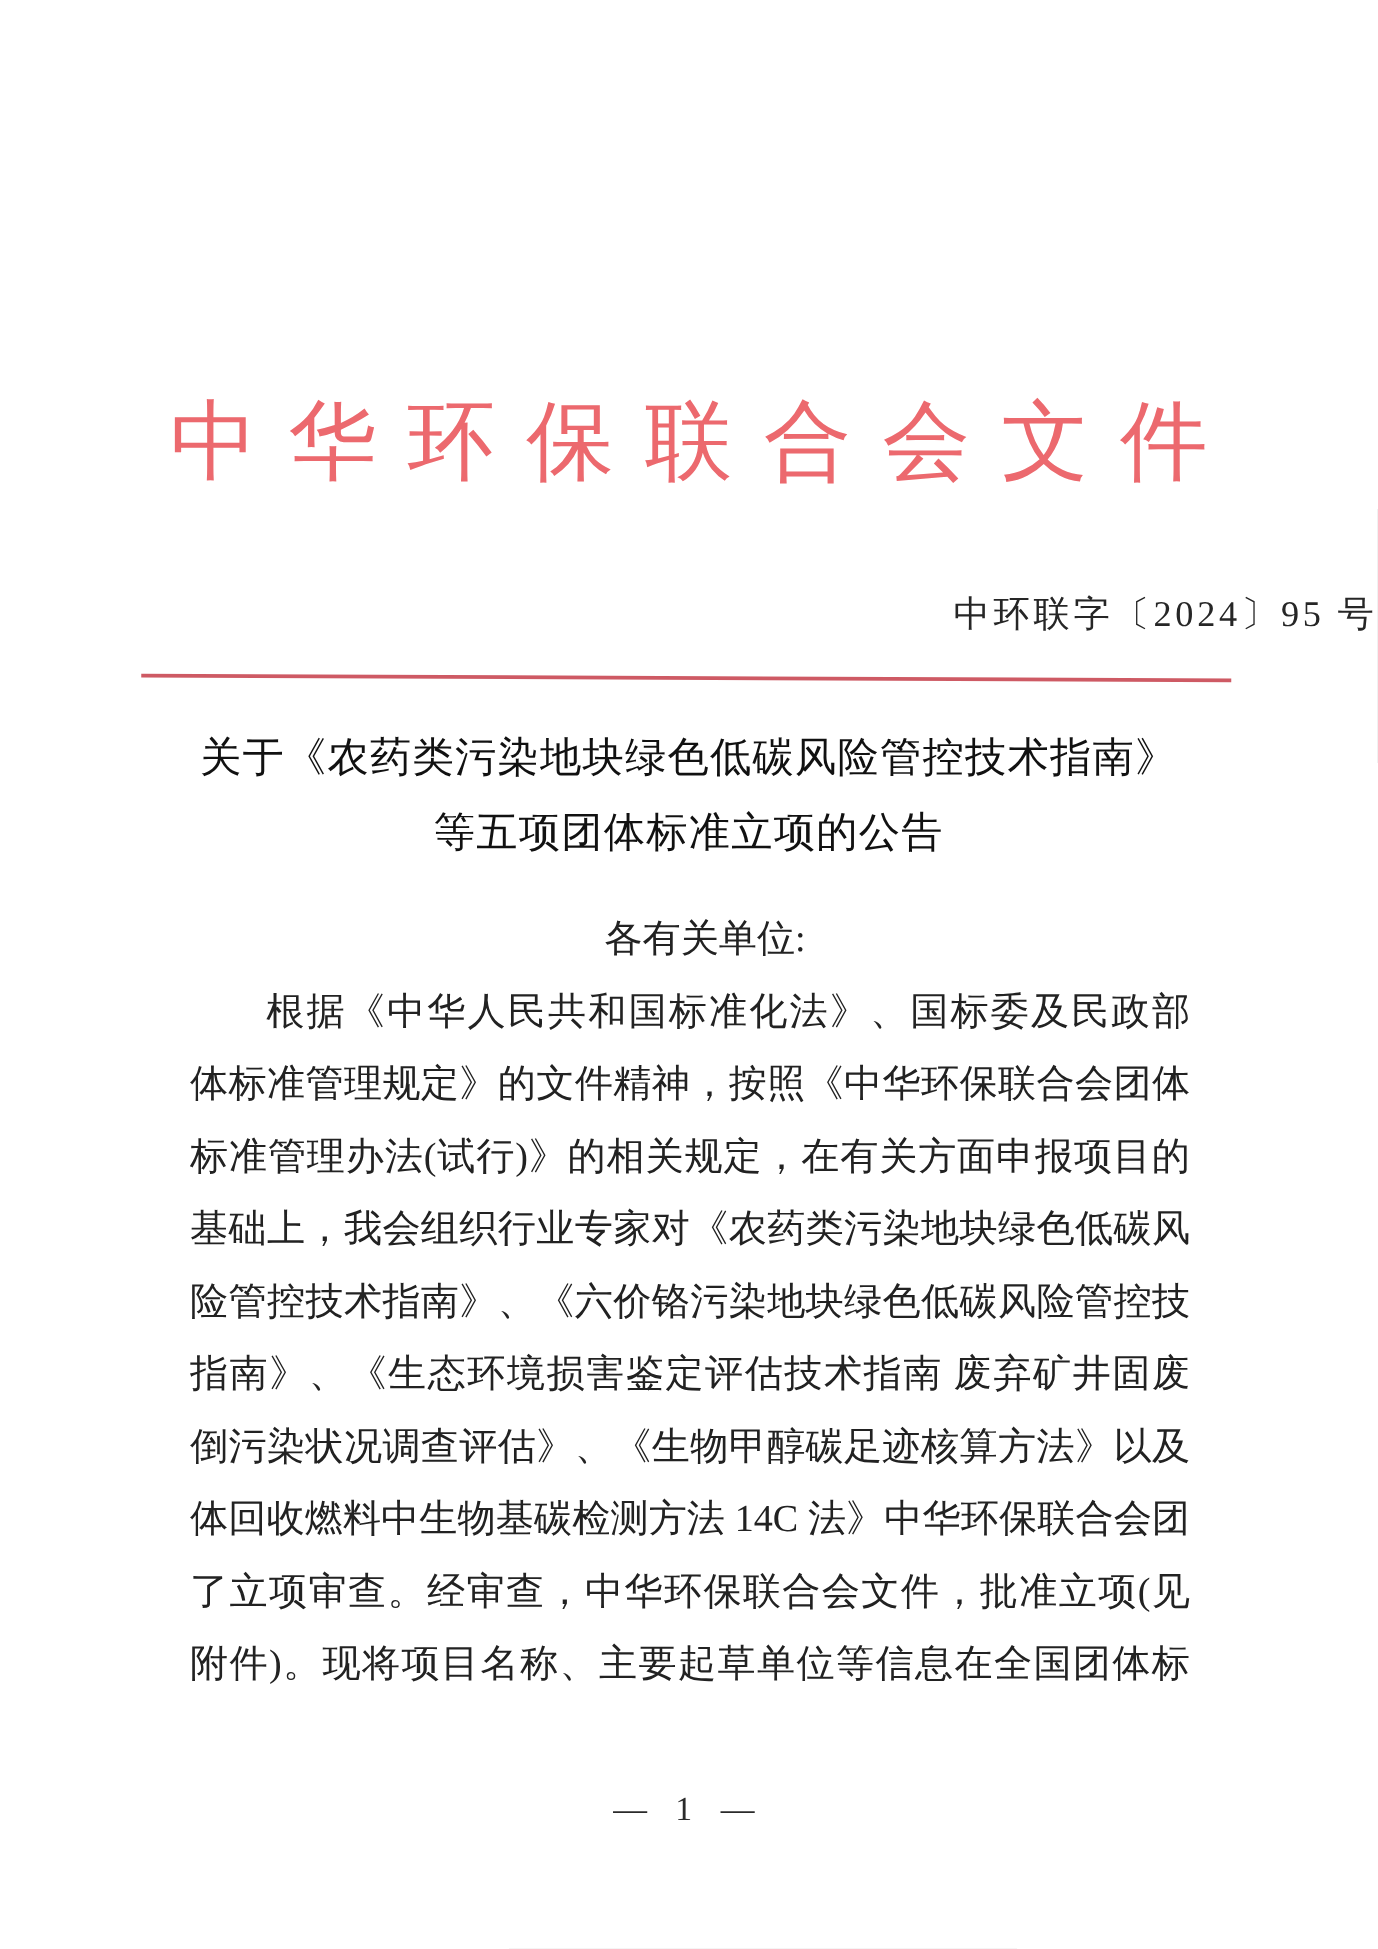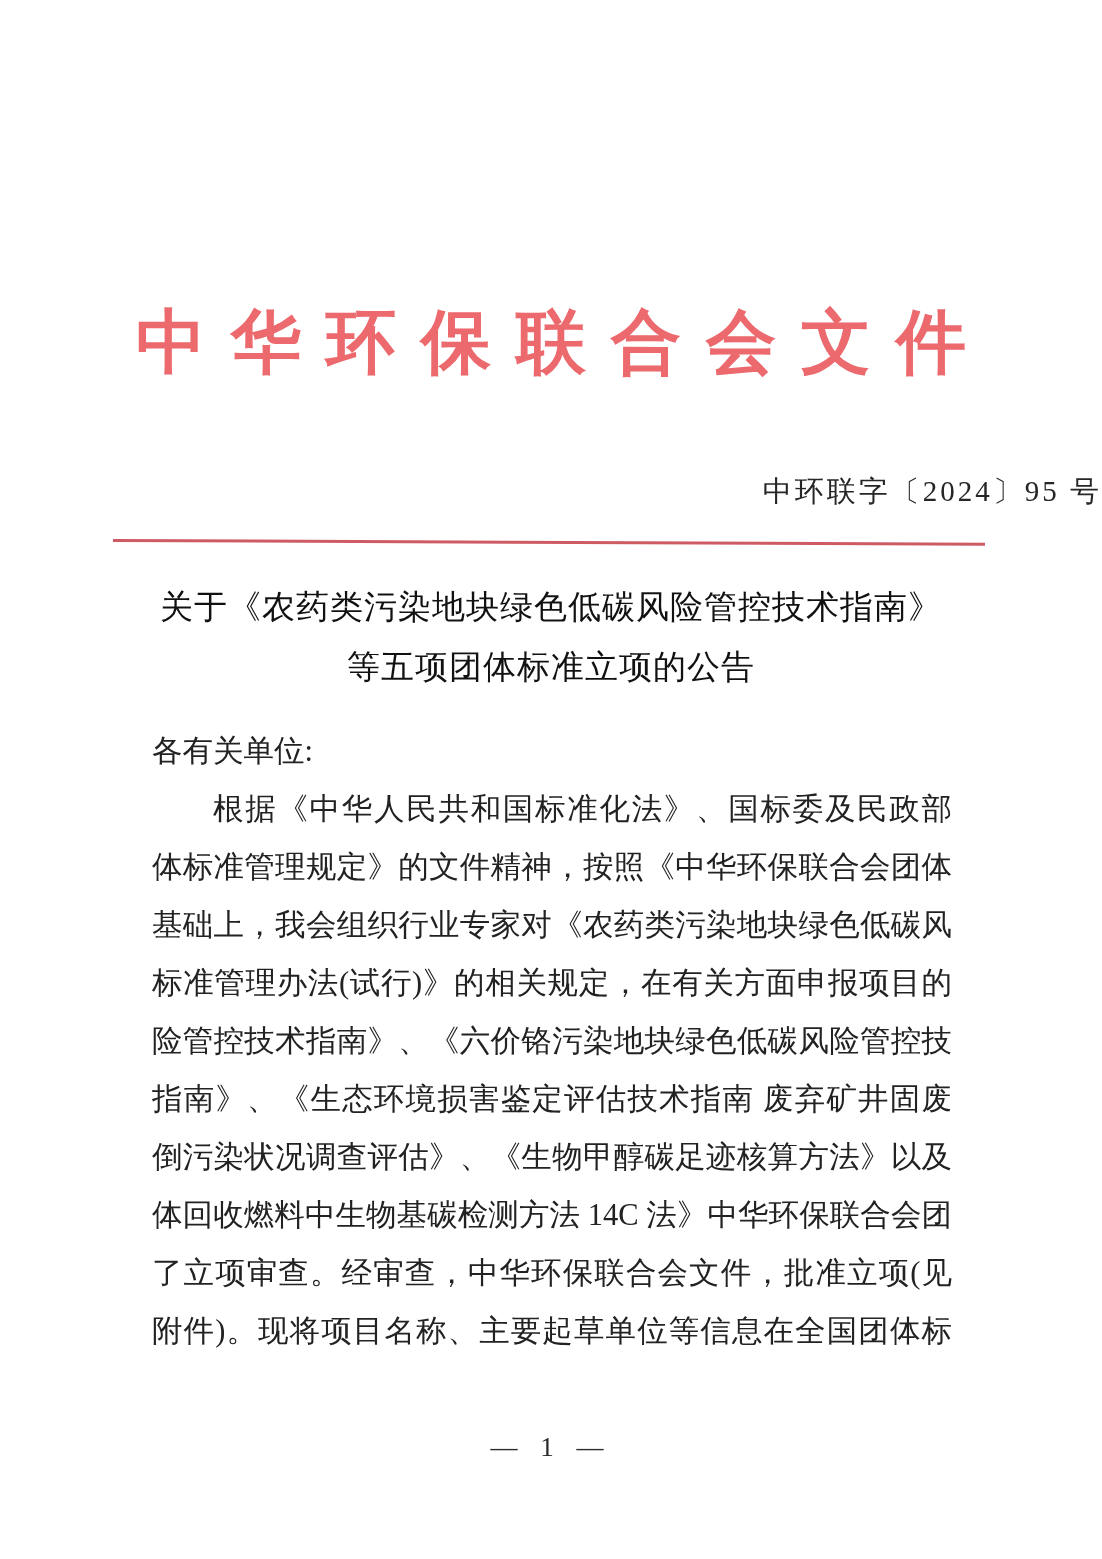--- a/index.html
+++ b/index.html
@@ -12,26 +12,26 @@
     height: 1559px;
     margin: 0 auto;
     background: #ffffff;
     overflow: hidden;
     color: #1d1d1d;
   }
 
   
   .masthead {
     position: absolute;
-    top: 296px;
+    top: 307px;
     left: 0;
     width: 100%;
     text-align: center;
     font-size: 70px;
-    font-weight: bold;
+    font-weight: normal;
     color: #ec696e;
     letter-spacing: 25px;
     padding-left: 25px; 
     white-space: nowrap;
   }
 
   
   .doc-number {
     position: absolute;
     top: 472px;
@@ -74,22 +74,23 @@
   .body-block {
     position: absolute;
     top: 722px;
     left: 152px;
     width: 800px;
     font-size: 30.5px;
     line-height: 58px;
     color: #222222;
   }
   .salutation {
-    text-align: left;
+    text-align: center;
     white-space: nowrap;
+    margin-left: 24px;
   }
   .body-line {
     text-align: justify;
     text-align-last: justify;
     height: 58px;
     overflow: hidden;
   }
   .body-line.first { text-indent: 2em; }
   .body-line.last {
     text-align: left;
@@ -122,22 +123,22 @@
 
   <div class="doc-title">
     <div>关于《农药类污染地块绿色低碳风险管控技术指南》</div>
     <div>等五项团体标准立项的公告</div>
   </div>
 
   <div class="body-block">
     <div class="salutation">各有关单位:</div>
     <div class="body-line first">根据《中华人民共和国标准化法》、国标委及民政部《团</div>
     <div class="body-line">体标准管理规定》的文件精神，按照《中华环保联合会团体</div>
+    <div class="body-line">标准管理办法(试行)》的相关规定，在有关方面申报项目的</div>
     <div class="body-line">基础上，我会组织行业专家对《农药类污染地块绿色低碳风</div>
-    <div class="body-line">标准管理办法(试行)》的相关规定，在有关方面申报项目的</div>
     <div class="body-line">险管控技术指南》、《六价铬污染地块绿色低碳风险管控技术</div>
     <div class="body-line">指南》、《生态环境损害鉴定评估技术指南 废弃矿井固废倾</div>
     <div class="body-line">倒污染状况调查评估》、《生物甲醇碳足迹核算方法》以及《固</div>
     <div class="body-line">体回收燃料中生物基碳检测方法 14C 法》中华环保联合会团体</div>
     <div class="body-line">了立项审查。经审查，中华环保联合会文件，批准立项(见</div>
     <div class="body-line">附件)。现将项目名称、主要起草单位等信息在全国团体标</div>
   </div>
 
   <div class="page-number">— 1 —</div>
 

